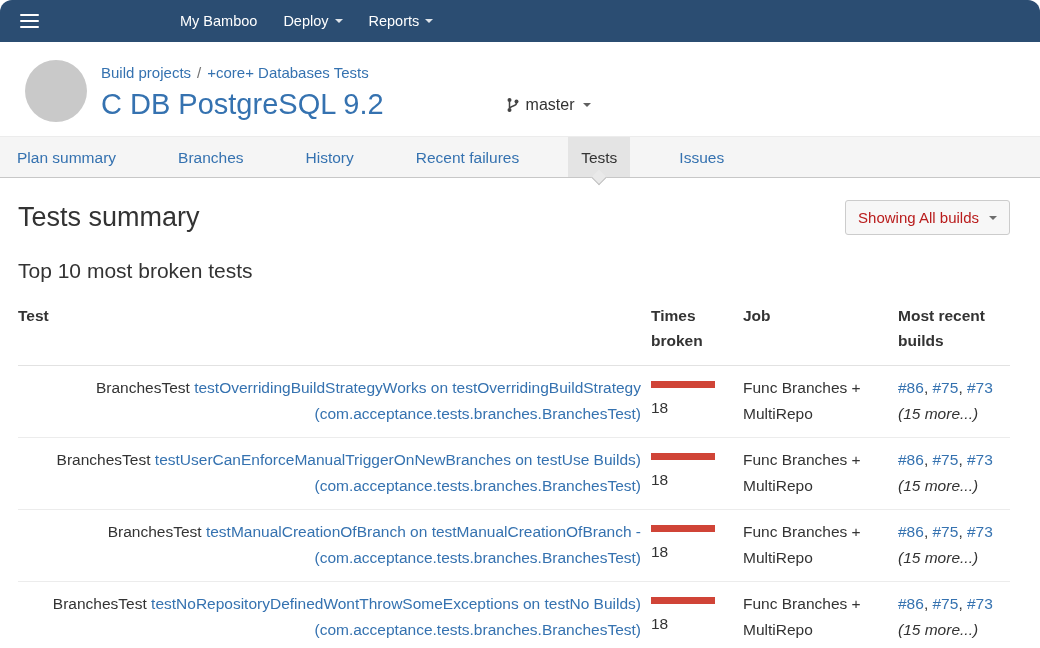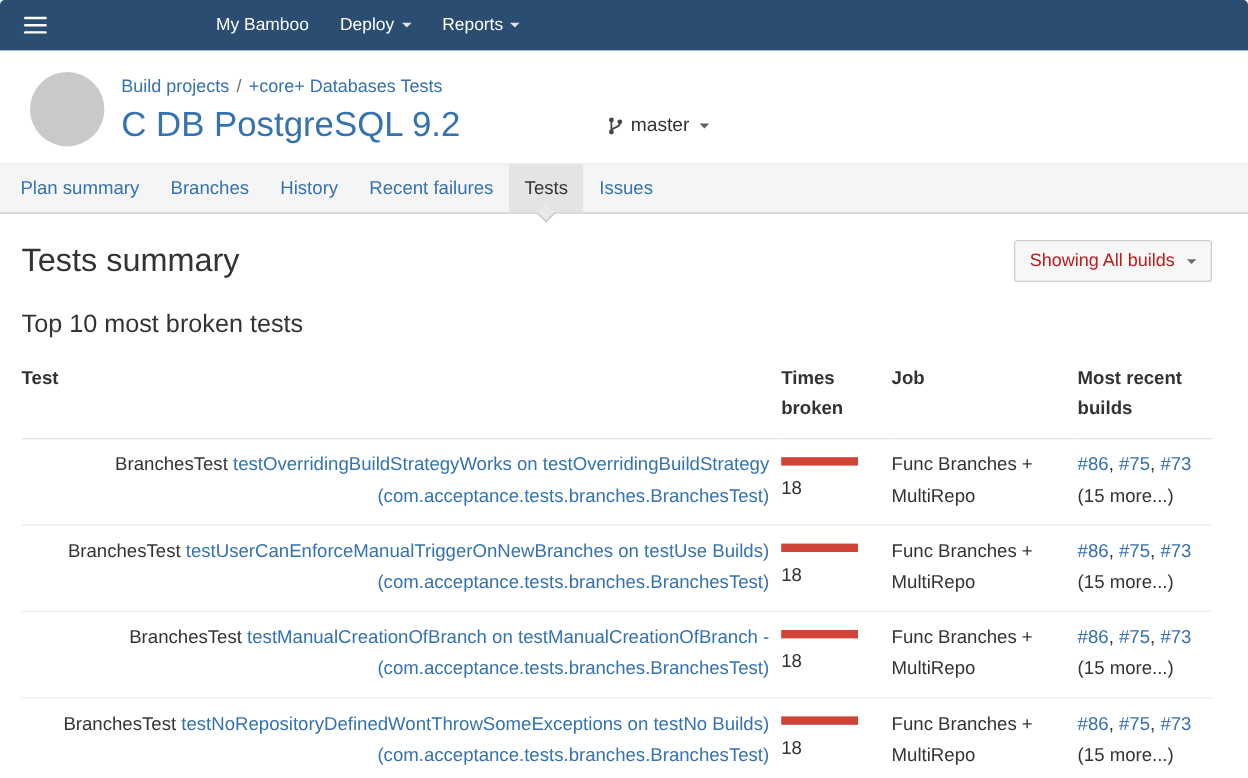--- a/index.html
+++ b/index.html
@@ -1,21 +1,21 @@
 <!DOCTYPE html>
 <html><head>
 <meta charset="utf-8">
 <style>
   * { box-sizing: border-box; margin: 0; padding: 0; }
   html,body { background:#fff; }
   body { font-family: "Liberation Sans", sans-serif; color:#333; }
 
   .page {
     width: 1040px; height: 648px;
-    border-radius: 4px; overflow: hidden;
+    border-radius: 12px; overflow: hidden;
     background: #fff; position: relative;
   }
 
   
   .topnav {
     height: 42px; background: #2b4d72; display: flex; align-items: center;
   }
   .hamburger { margin-left: 20px; cursor: pointer; }
   .hamburger span { display:block; width:19px; height:2px; background:#fff; margin:4px 0; border-radius:1px; }
   .nav-items { display:flex; margin-left: 128px; }
@@ -37,21 +37,21 @@
   .crumb-sep { color:#707070; margin:0 6px; }
   .title-row { display:flex; align-items:center; margin-top:7px; }
   .plan-title { font-size:29px; font-weight:400; color:#3572b0; }
   .branch-selector { display:flex; align-items:center; margin-left:122px; font-size:16px; color:#333; cursor:pointer; }
   .branch-selector svg { margin-right:7px; }
   .branch-selector .caret { margin-left:8px; color:#444; }
 
   
   .tabbar {
     background:#f5f5f5; border-top:1px solid #ececec; border-bottom:1px solid #c7c7c7;
-    display:flex; padding-left:4px; height:42px; position:relative;
+    display:flex; padding-left:4px; height:42px; position:relative;gap:36px;
   }
   .tab {
     font-size:15.5px; color:#3572b0; text-decoration:none; padding:0 13px;
     line-height:41px; position:relative; cursor:pointer;
   }
   .tab.active { background:#e4e4e4; color:#333; }
   .tab.active::after {
     content:""; position:absolute; left:50%; bottom:-6px; width:10px; height:10px;
     background:#e9e9e9; border-right:1px solid #c0c0c0; border-bottom:1px solid #c0c0c0;
     transform: translateX(-50%) rotate(45deg); z-index:3;
@@ -83,21 +83,21 @@
   th.col-test, td.cell-test { padding-left:12px; width:633px;text-align:right; }
   th.col-times, td.cell-times { width:92px; }
   th.col-job, td.cell-job { width:155px; }
   th.col-builds, td.cell-builds { width:112px; padding-right:0; }
 
   .test-prefix { color:#333; }
   a.test-link { color:#3572b0; text-decoration:none; cursor:pointer; }
   .broken-bar { width:64px; height:7px; background:#d04437; margin:6px 0 7px; }
   .times-val { color:#333; }
   a.build-link { color:#3572b0; text-decoration:none; cursor:pointer; }
-  .more-label { color:#333; }
+  .more-label { color:#333;font-style:italic; }
 </style>
 </head>
 <body>
 
 <div class="page">
 
   <nav class="topnav">
     <div class="hamburger">
       <span></span>
         <span></span>

